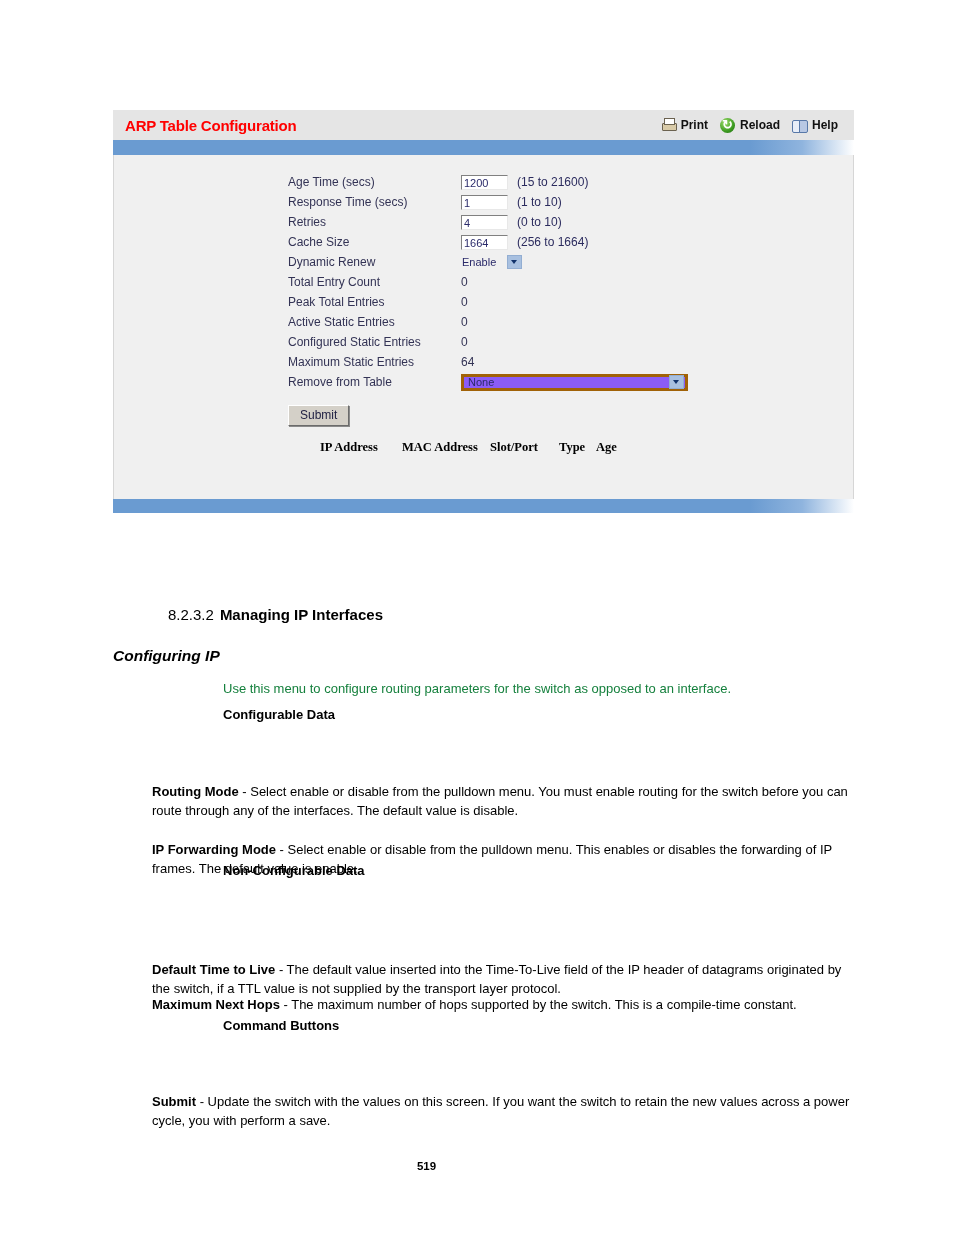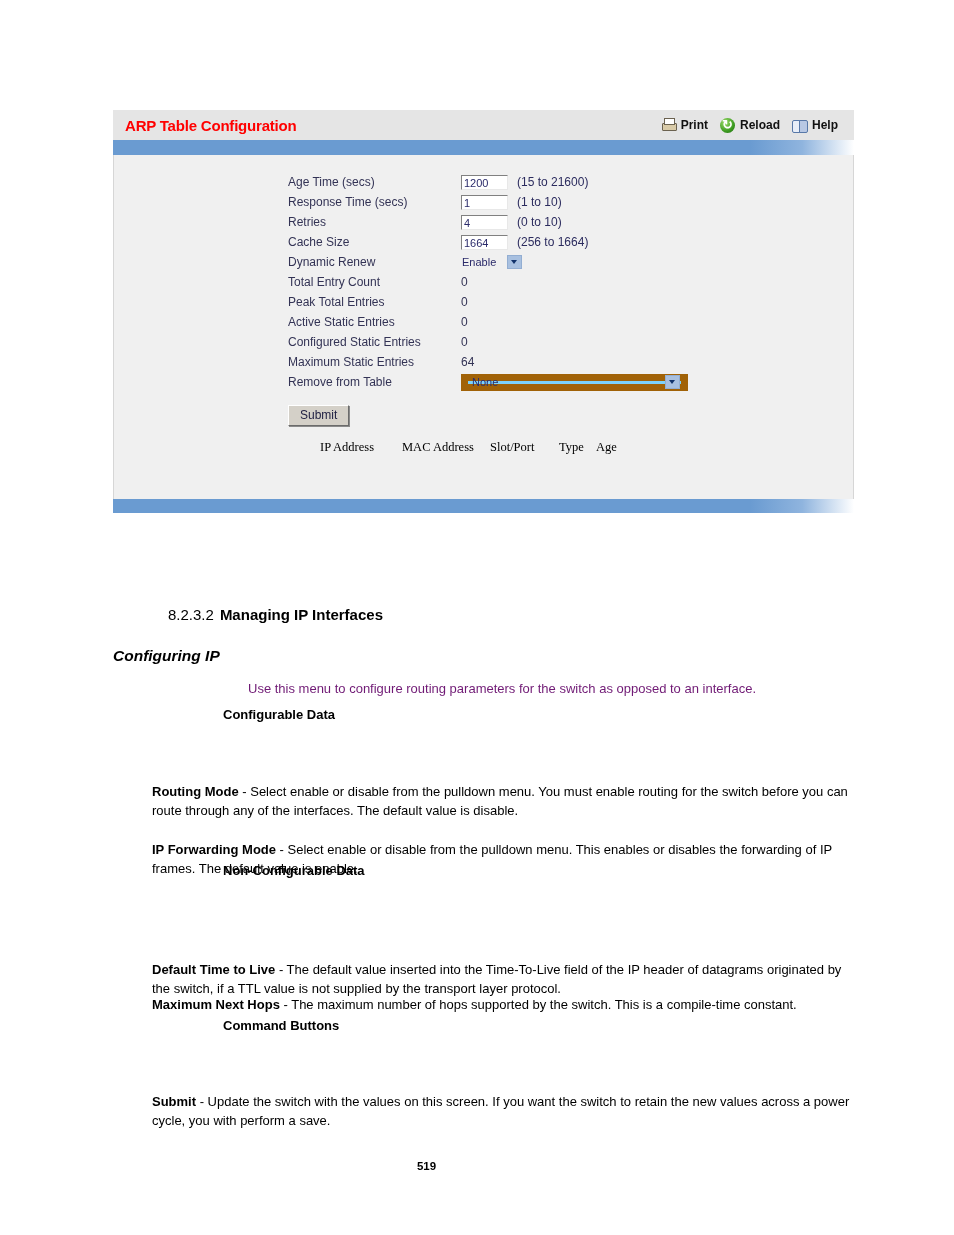--- a/index.html
+++ b/index.html
@@ -196,22 +196,22 @@
     box-sizing: border-box;
     vertical-align: middle;
     justify-content: space-between;
     padding-left: 1px;
   }
   .sel-wide {
     display: inline-flex;
     align-items: center;
     width: 227px;
     height: 17px;
-    background: #7dd3fc;
-    border: 7px solid #a16207;
+    background: #8b5cf6;
+    border: 3px solid #a16207;
     font-size: 11px;
     color: #2a2a6a;
     box-sizing: border-box;
     vertical-align: middle;
     justify-content: space-between;
     padding-left: 4px;
   }
   .arrow-btn {
     width: 15px;
     height: 14px;
@@ -253,21 +253,21 @@
     padding: 2px 11px 3px 11px;
     cursor: pointer;
   }
 
   .tbl-head {
     margin-top: 14px;
     padding-left: 206px;
     display: flex;
     gap: 0px;
     font-family: "Liberation Serif", "Liberation Sans", serif;
-    font-weight: normal;
+    font-weight: bold;
     font-size: 12.5px;
     color: #000000;
   }
   .tbl-head span { display:inline-block; }
   .th-ip    { width: 82px; }
   .th-mac   { width: 88px; }
   .th-slot  { width: 69px; }
   .th-type  { width: 37px; }
   .th-age   { width: 30px; }
 
@@ -299,22 +299,21 @@
     font-style: italic;
     color: #000000;
   }
 
   .p-indent {
     position: absolute;
     left: 223px;
     width: 632px;
     font-size: 13px;
     line-height: 17px;
-    color: #701a75;
-    margin-left: 25px;
+    color: #15803d;
   }
   .p-sub {
     position: absolute;
     left: 223px;
     font-size: 13px;
     font-weight: bold;
     color: #000000;
   }
   .p-full {
     position: absolute;

